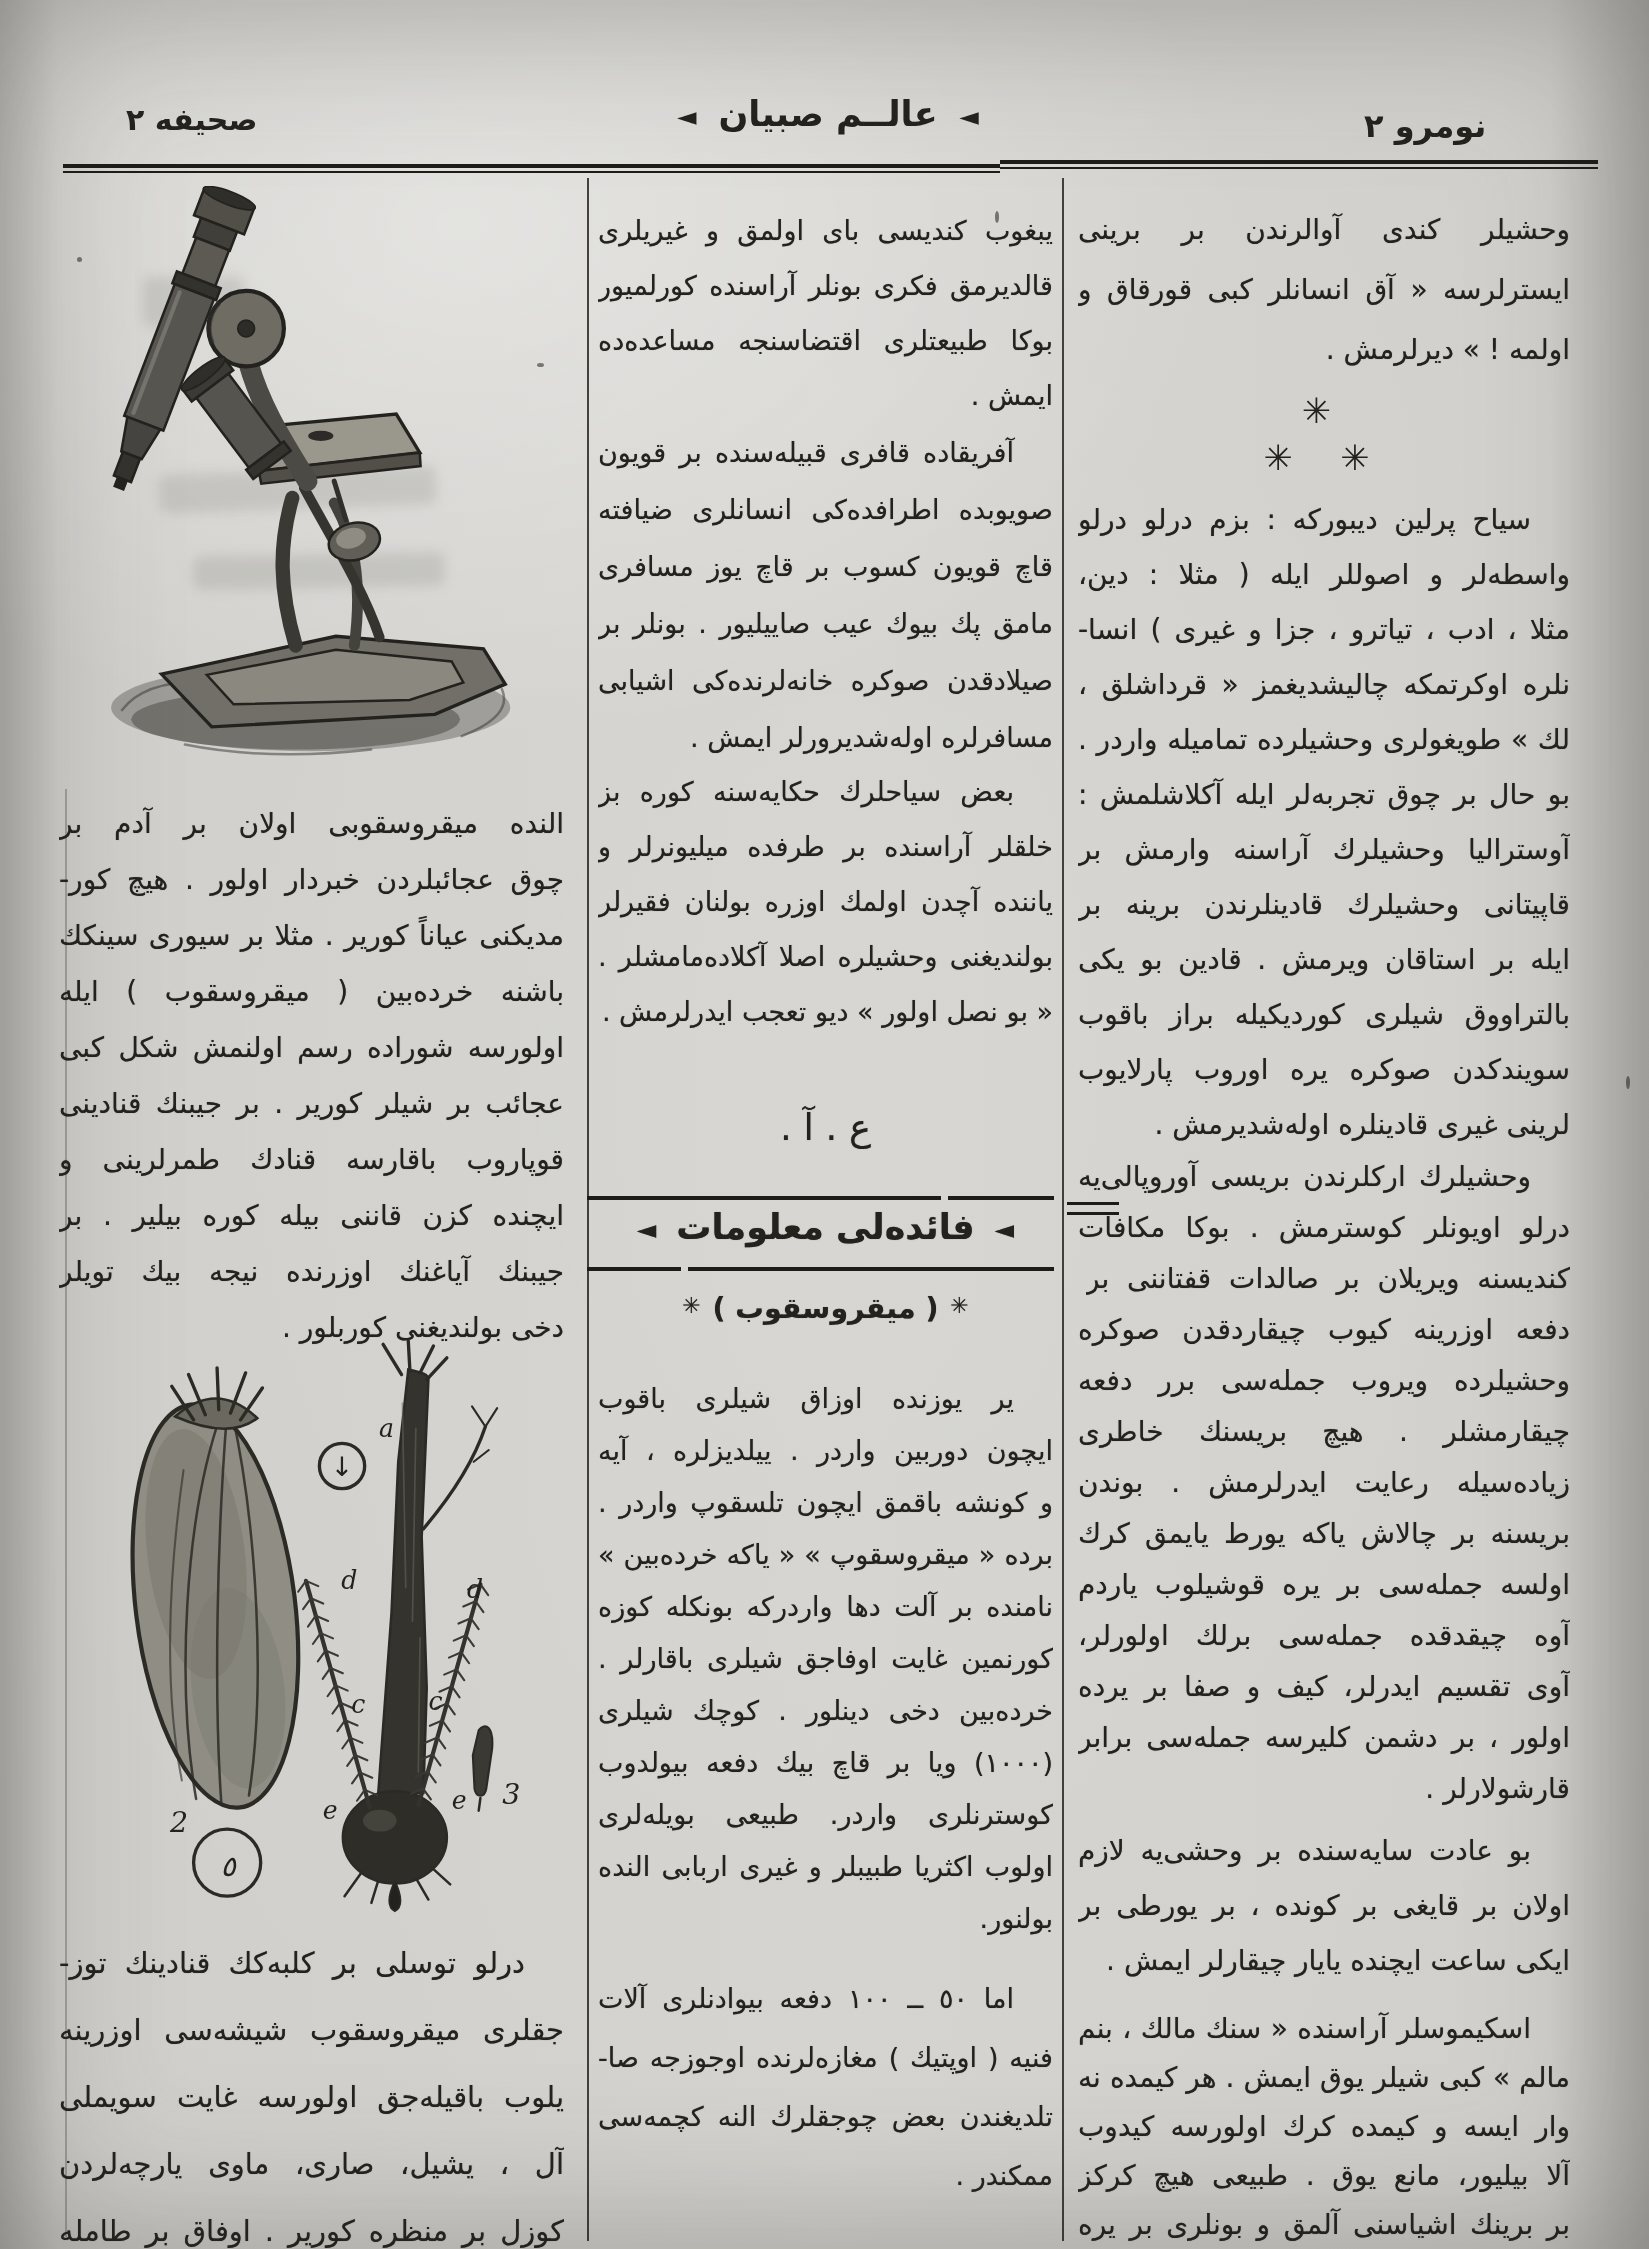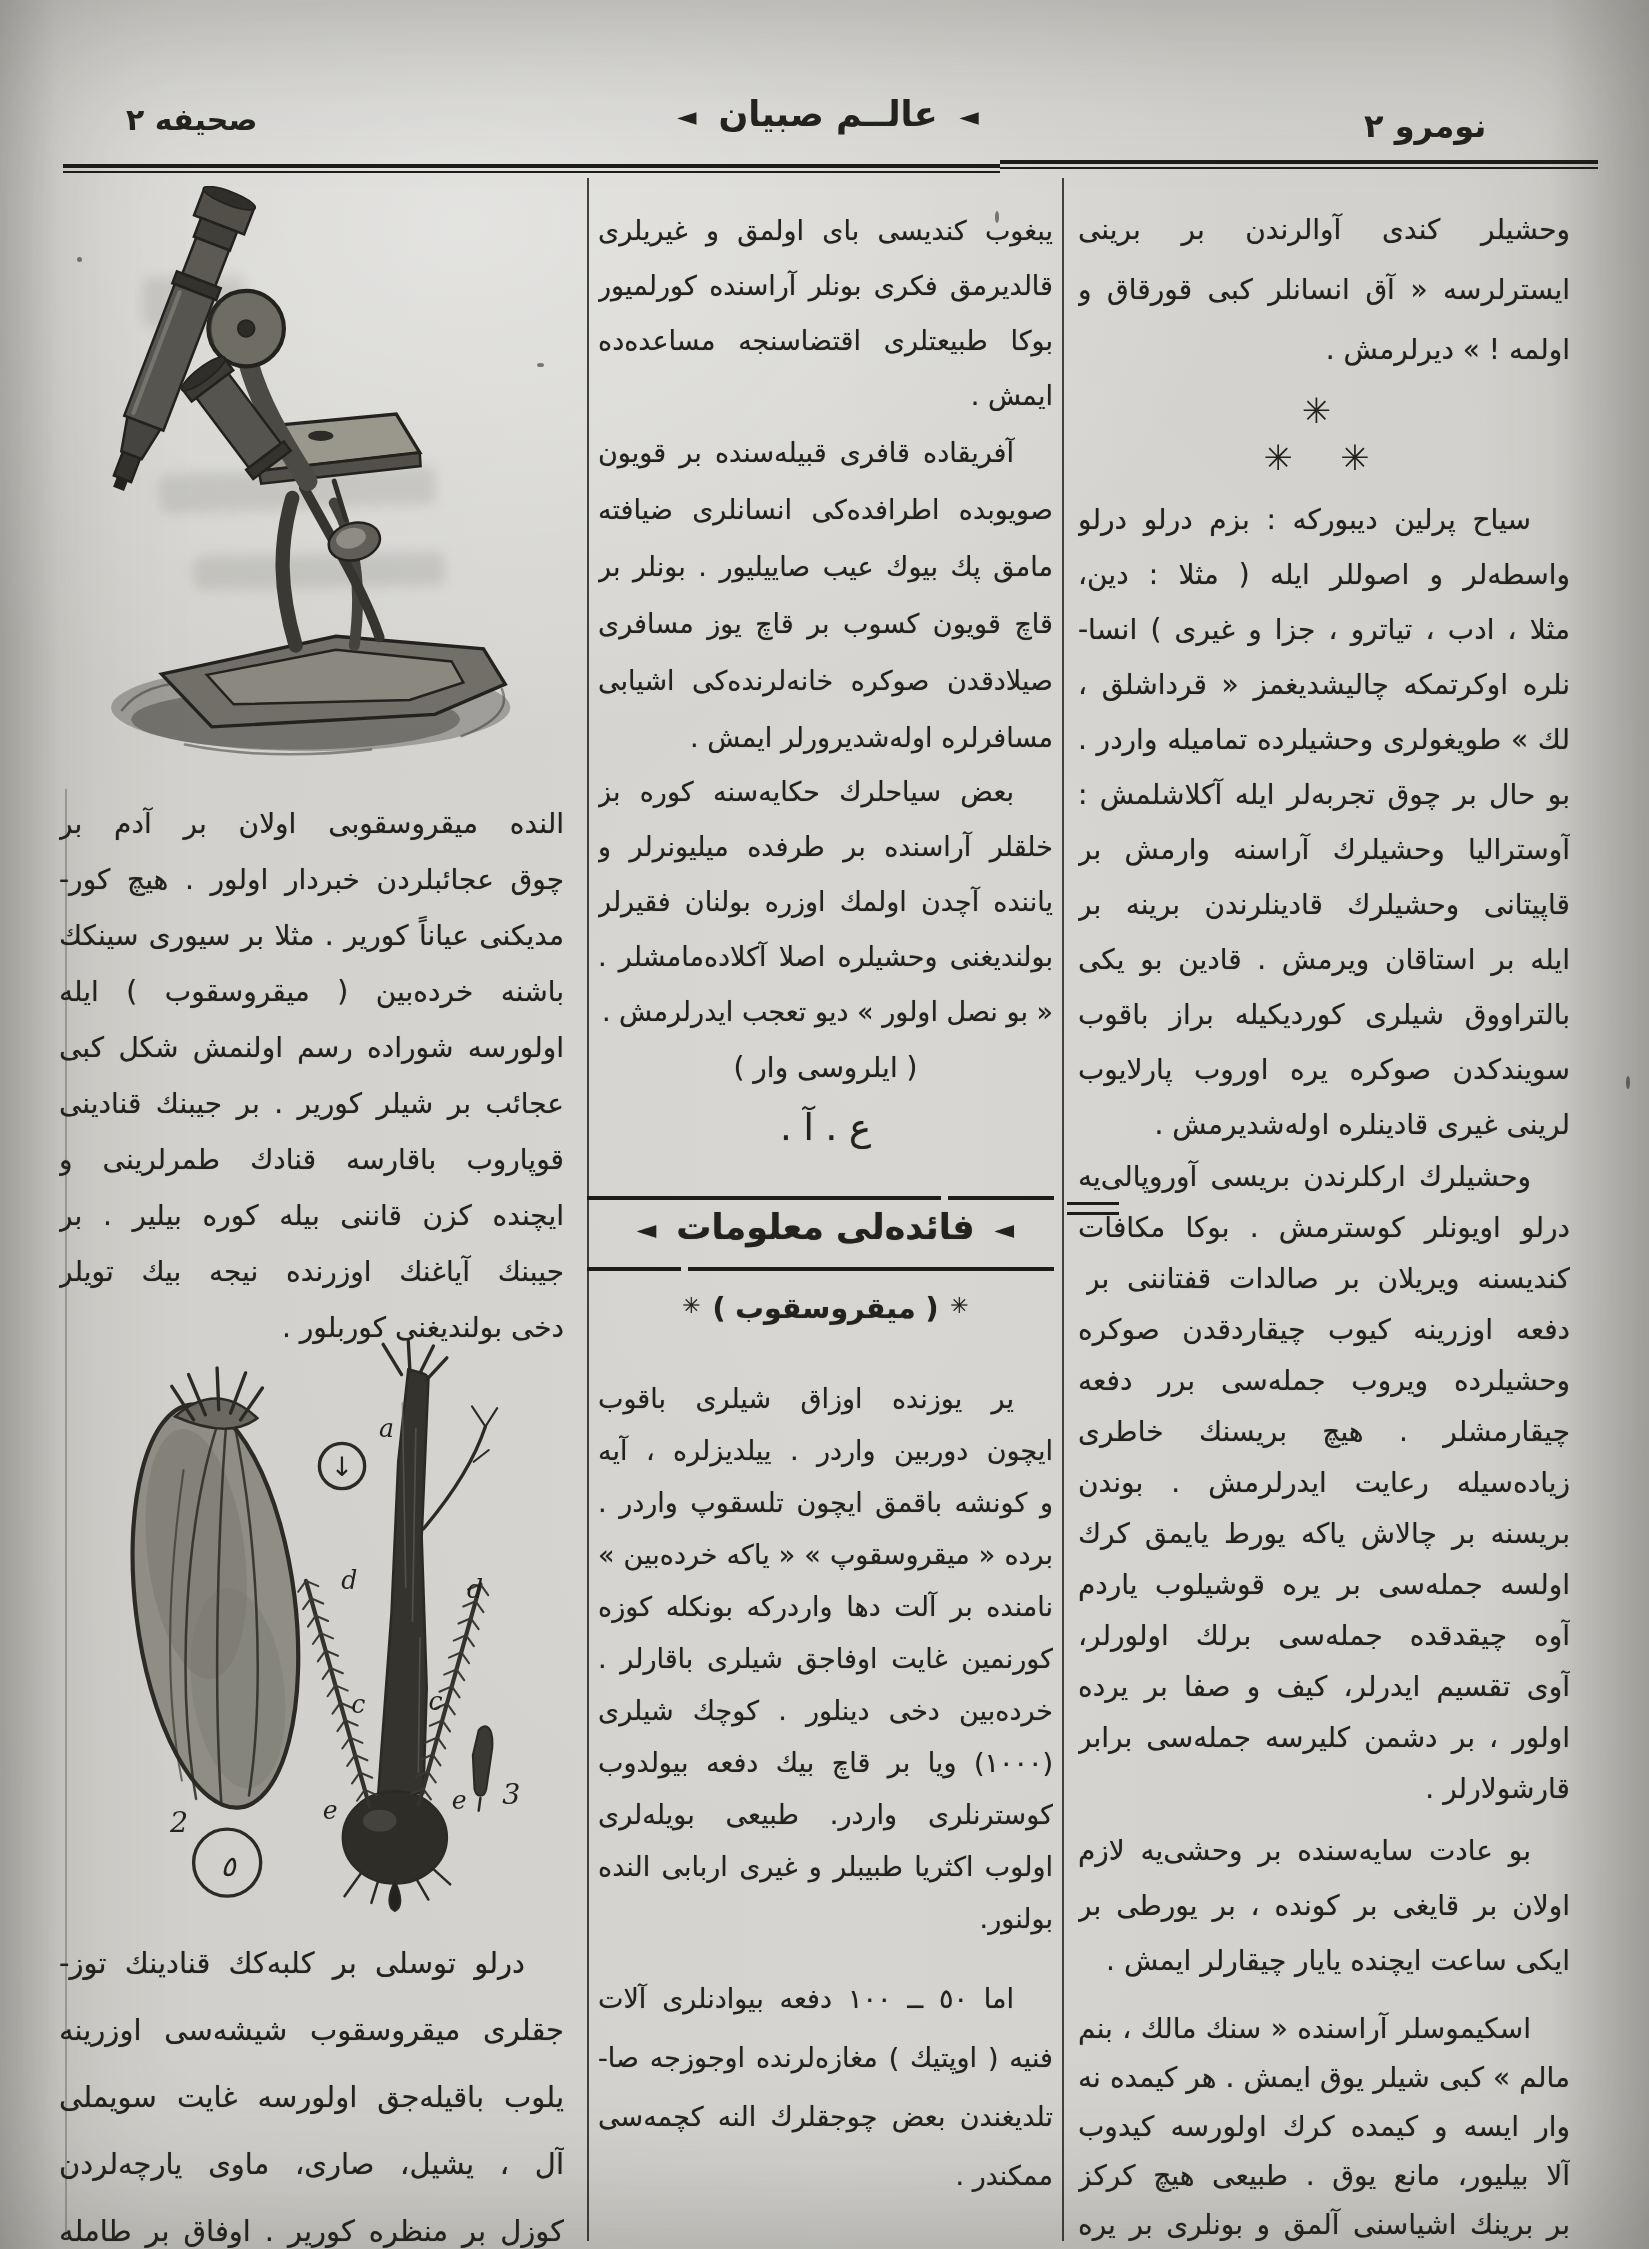--- a/index.html
+++ b/index.html
@@ -136,33 +136,32 @@
   <div class="col" id="col-middle" style="left:598px;width:455px;" dir="rtl">
       <div class="pblock" style="top: 203px;">
         <div class="ln just" style="height: 55px; line-height: 55px; font-size: 27px;">يبغوب كنديسى باى اولمق و غيريلرى فقير</div>
         <div class="ln just" style="height: 55px; line-height: 55px; font-size: 27px;">قالديرمق فكرى بونلر آراسنده كورلميور و</div>
         <div class="ln just" style="height: 55px; line-height: 55px; font-size: 27px;">بوكا طبيعتلرى اقتضاسنجه مساعده‌ده ويرلميور</div>
         <div class="ln endln" style="height: 55px; line-height: 55px; font-size: 27px;">ايمش .</div>
       </div>
       <div class="pblock" style="top: 424px;">
         <div class="ln just" style="padding-right: 39px; height: 57px; line-height: 57px; font-size: 27px;">آفريقاده قافرى قبيله‌سنده بر قويون</div>
         <div class="ln just" style="height: 57px; line-height: 57px; font-size: 27px;">صويوبده اطرافده‌كى انسانلرى ضيافته چاغير-</div>
+        <div class="ln just" style="height: 57px; line-height: 57px; font-size: 27px;">قاچ قويون كسوب بر قاچ يوز مسافرى</div>
         <div class="ln just" style="height: 57px; line-height: 57px; font-size: 27px;">مامق پك بيوك عيب صاييليور . بونلر بر</div>
-        <div class="ln just" style="height: 57px; line-height: 57px; font-size: 27px;">قاچ قويون كسوب بر قاچ يوز مسافرى</div>
         <div class="ln just" style="height: 57px; line-height: 57px; font-size: 27px;">صيلادقدن صوكره خانه‌لرنده‌كى اشيابى دخى</div>
         <div class="ln endln" style="height: 57px; line-height: 57px; font-size: 27px;">مسافرلره اوله‌شديرورلر ايمش .</div>
       </div>
       <div class="pblock" style="top: 764px;">
         <div class="ln just" style="padding-right: 39px; height: 55px; line-height: 55px; font-size: 27px;">بعض سياحلرك حكايه‌سنه كوره بز مدنى</div>
         <div class="ln just" style="height: 55px; line-height: 55px; font-size: 27px;">خلقلر آراسنده بر طرفده ميليونرلر و بونك</div>
         <div class="ln just" style="height: 55px; line-height: 55px; font-size: 27px;">ياننده آچدن اولمك اوزره بولنان فقيرلر</div>
         <div class="ln just" style="height: 55px; line-height: 55px; font-size: 27px;">بولنديغنى وحشيلره اصلا آكلاده‌مامشلر .</div>
         <div class="ln endln" style="height: 55px; line-height: 55px; font-size: 27px;">« بو نصل اولور » ديو تعجب ايدرلرمش .</div>
       </div>
-      <div class="centerline" style="top: 1051px;">( ايلروسى وار )</div>
       <div class="sigline" style="top: 1106px;">ع . آ .</div>
       <div class="pblock" style="top: 1373px;">
         <div class="ln just" style="padding-right: 39px; height: 52px; line-height: 52px; font-size: 27px;">ير يوزنده اوزاق شيلرى باقوب كورمك</div>
         <div class="ln just" style="height: 52px; line-height: 52px; font-size: 27px;">ايچون دوربين واردر . ييلديزلره ، آيه</div>
         <div class="ln just" style="height: 52px; line-height: 52px; font-size: 27px;">و كونشه باقمق ايچون تلسقوپ واردر .</div>
         <div class="ln just" style="height: 52px; line-height: 52px; font-size: 27px;">برده « ميقروسقوپ » « ياكه خرده‌بين »</div>
         <div class="ln just" style="height: 52px; line-height: 52px; font-size: 27px;">نامنده بر آلت دها واردركه بونكله كوزه</div>
         <div class="ln just" style="height: 52px; line-height: 52px; font-size: 27px;">كورنمين غايت اوفاجق شيلرى باقارلر .</div>
         <div class="ln just" style="height: 52px; line-height: 52px; font-size: 27px;">خرده‌بين دخى دينلور . كوچك شيلرى</div>
         <div class="ln just" style="height: 52px; line-height: 52px; font-size: 27px;">(١٠٠٠) ويا بر قاچ بيك دفعه بيولدوب</div>

